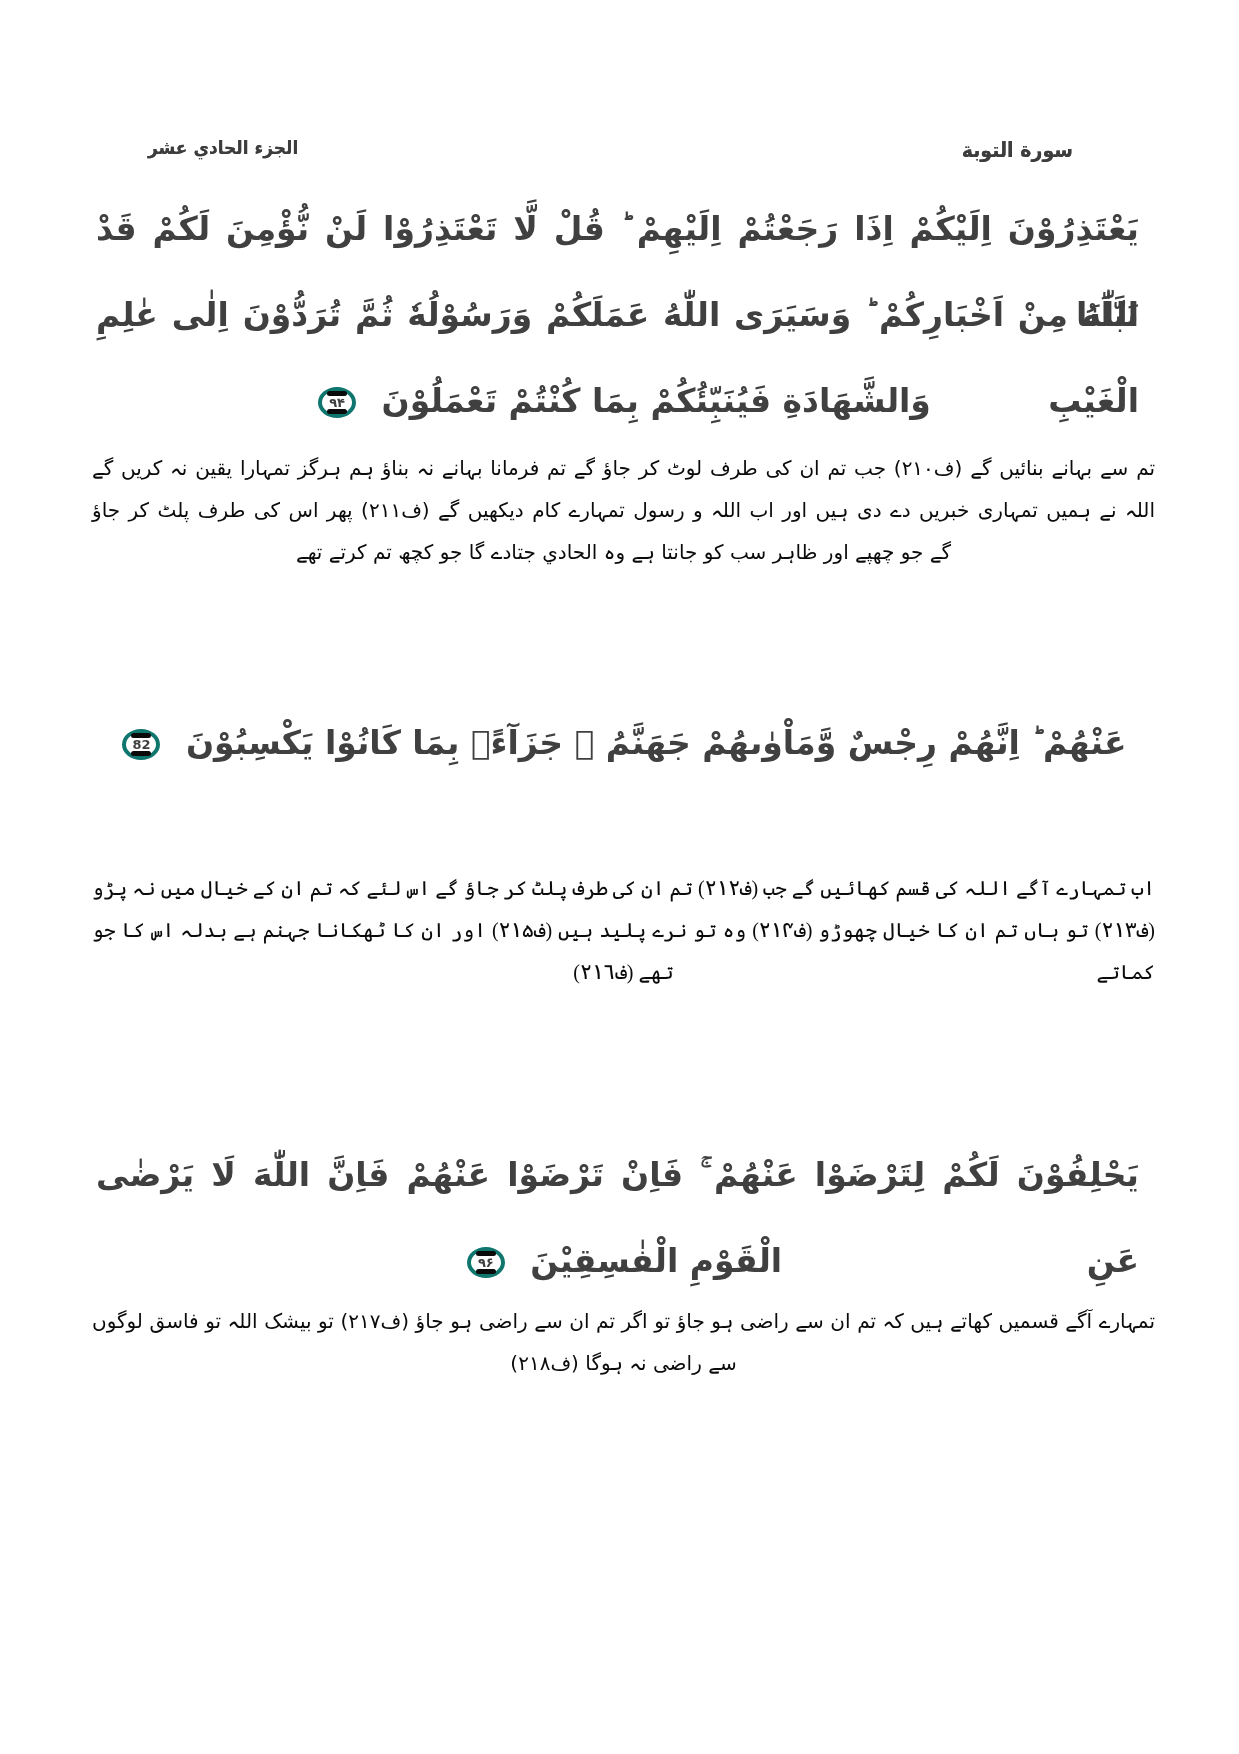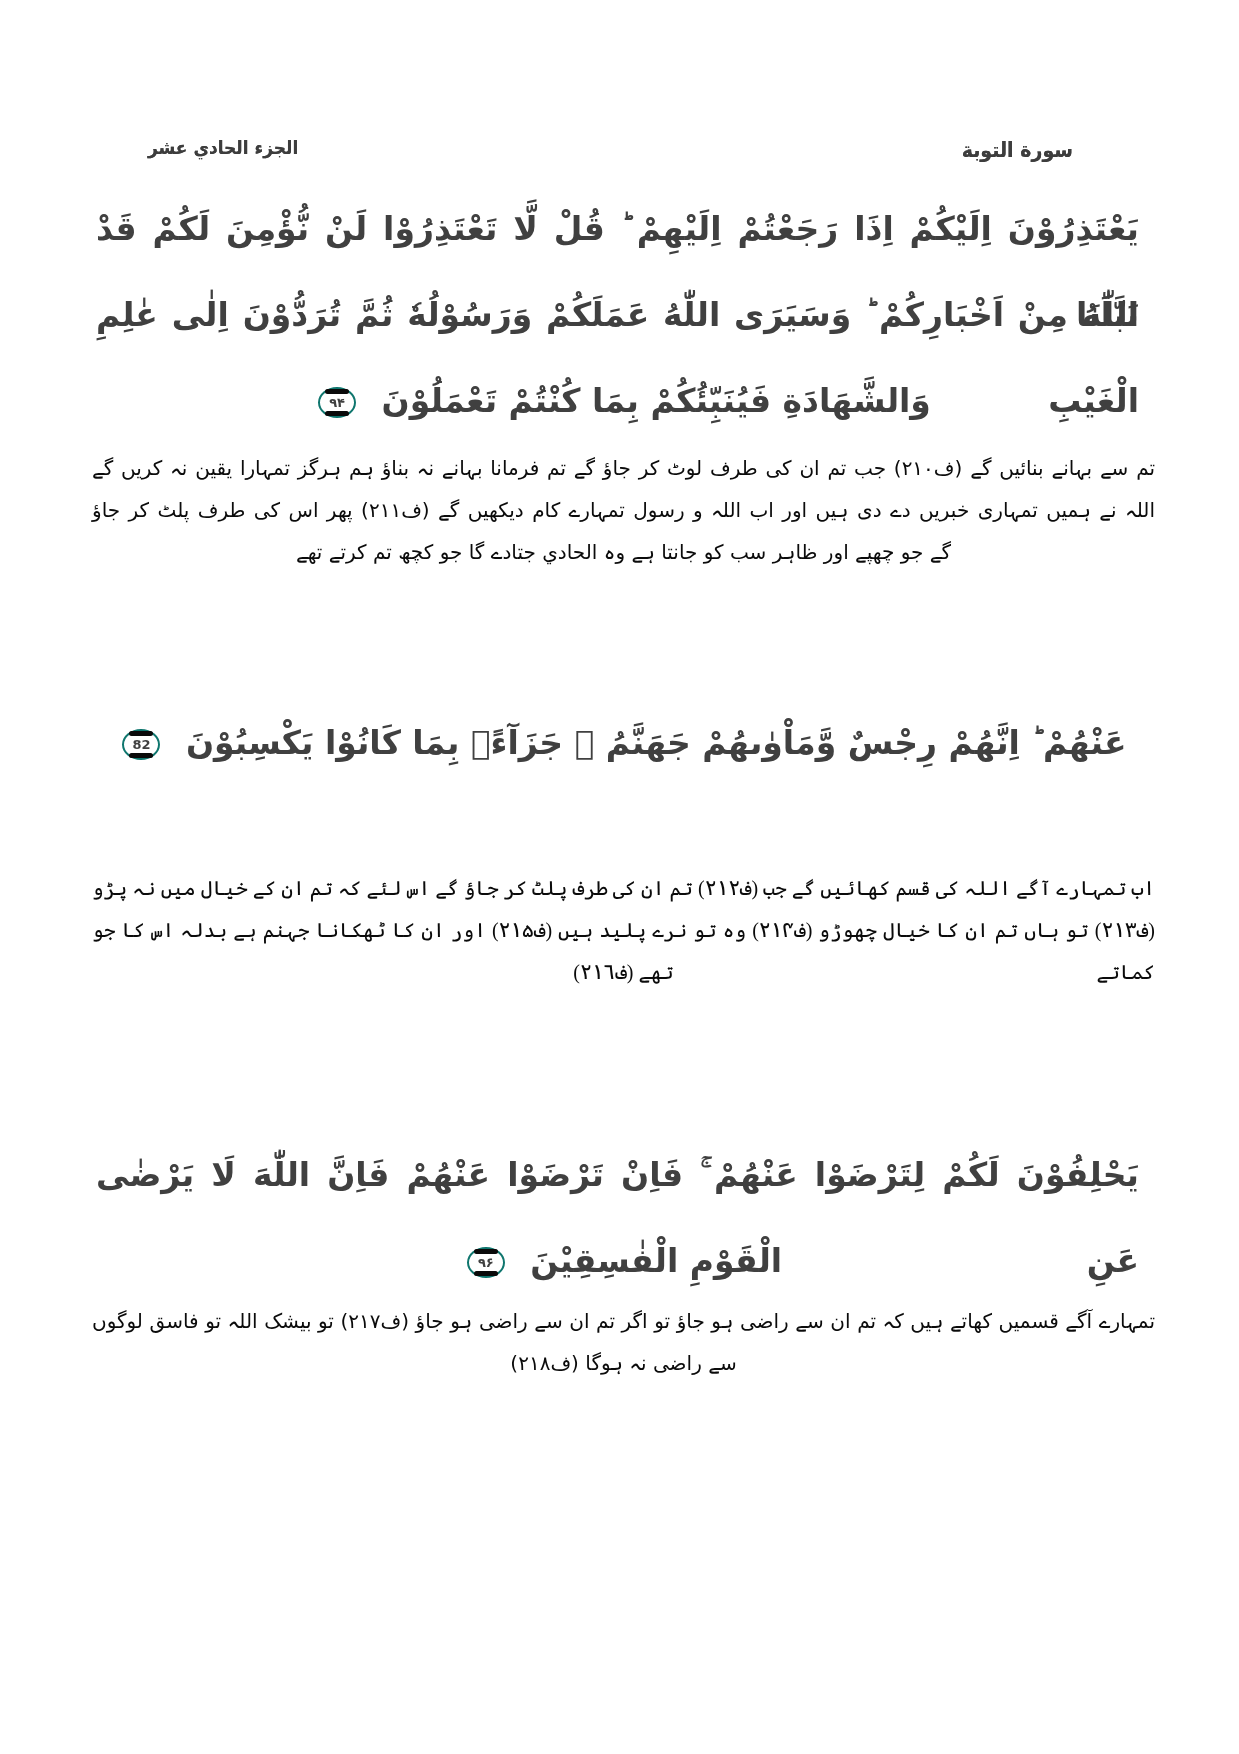--- a/index.html
+++ b/index.html
@@ -22,21 +22,21 @@
     position:absolute; left:96px; right:100px; direction:rtl;
     font-size:33px; font-weight:bold; color:#404040;
   }
   .aline { height:86px; line-height:86px; white-space:nowrap; white-space:normal; }
   .aline.j    { text-align:justify; text-align-last:justify; }
   .aline.last { text-align:center;  text-align-last:center; white-space:nowrap; }
 
   
   .medallion {
     position:relative; display:inline-flex; align-items:center; justify-content:center;
-    width:38px; height:31px; border:2px solid #0f766e; border-radius:50%;
+    width:38px; height:31px; border:4px solid #0f766e; border-radius:50%;
     vertical-align:middle; margin:0 14px; box-sizing:border-box;
   }
   .medallion::before, .medallion::after {
     content:""; position:absolute; left:5px; right:5px; height:5px;
     background:#0a0a0a; border-radius:3px;
   }
   .medallion::before { top:0; }
   .medallion::after  { bottom:0; }
   .mnum { font-size:13px; font-weight:bold; line-height:1; direction:rtl; }
 

